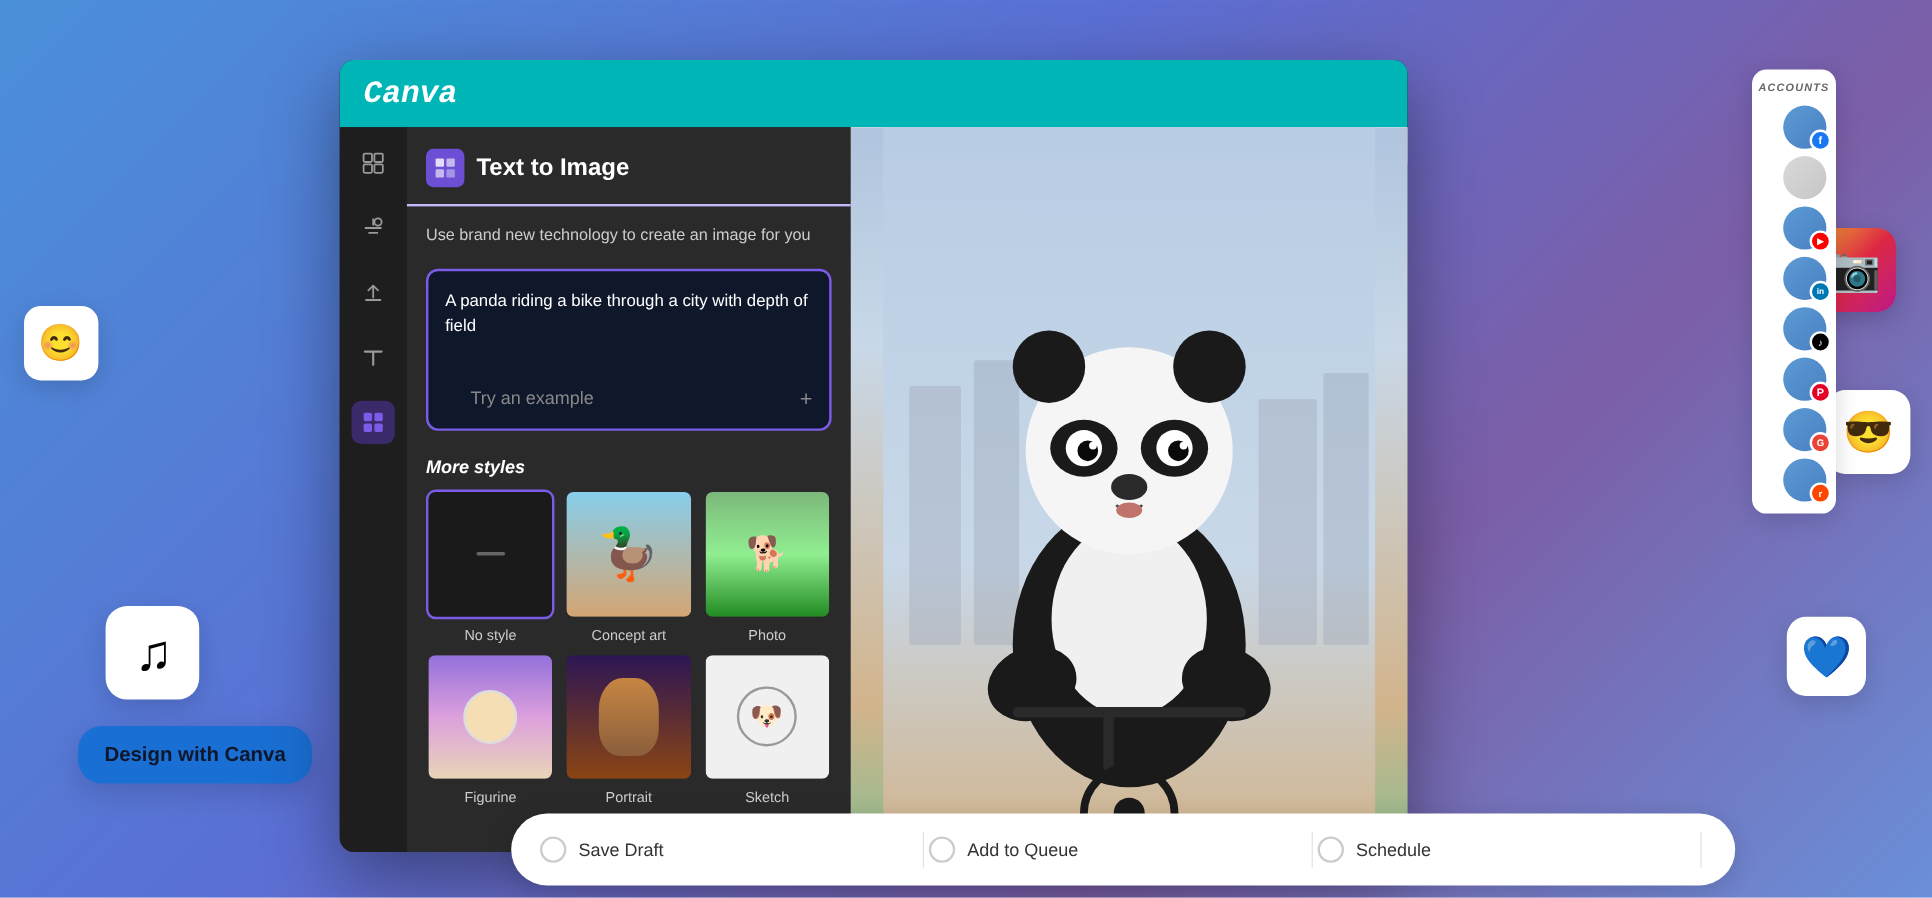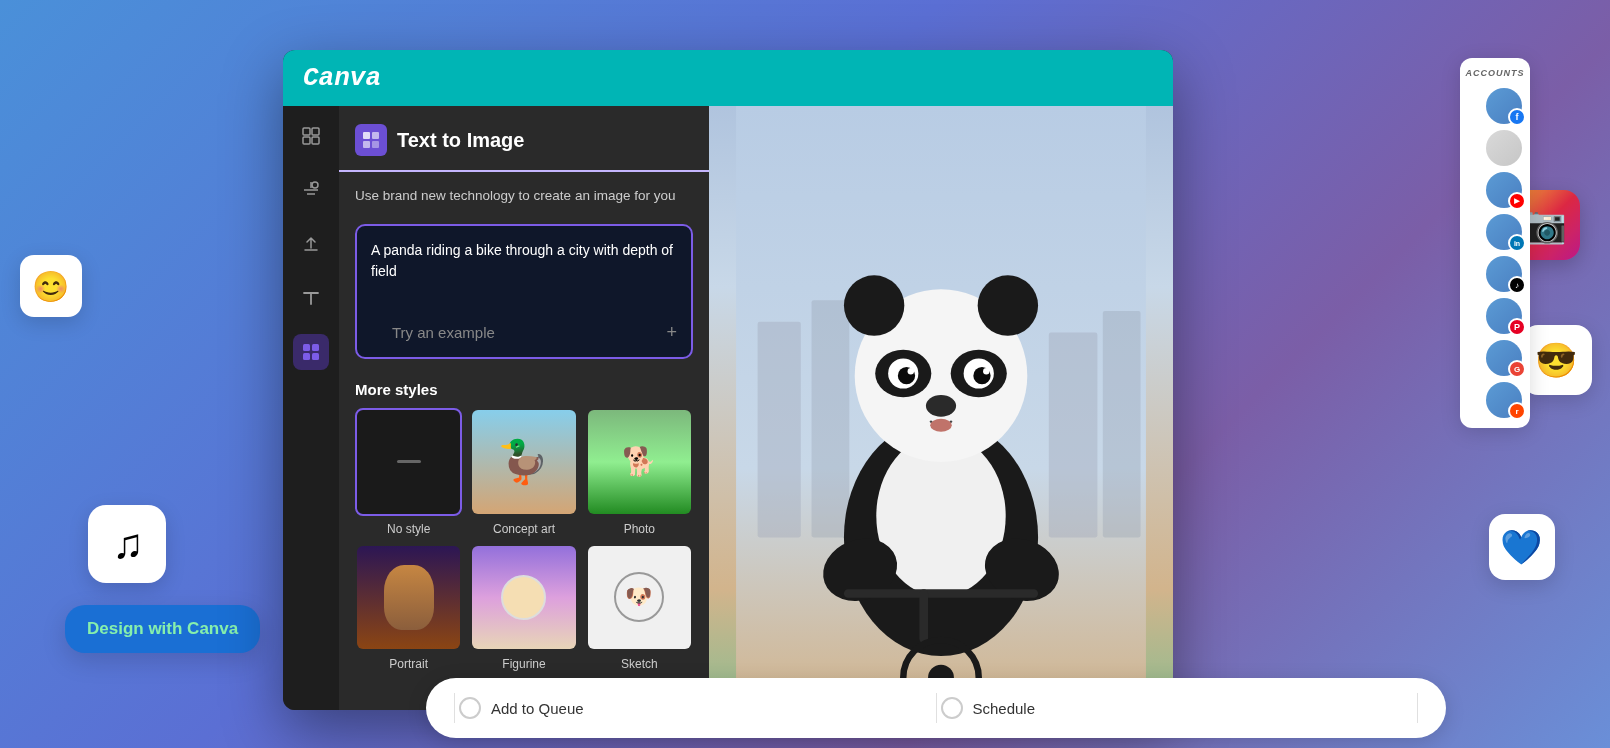--- a/index.html
+++ b/index.html
@@ -22,21 +22,21 @@
       justify-content: center;
       box-shadow: 0 8px 24px rgba(0,0,0,0.15);
     }
 
     
     .design-with-canva {
       position: absolute;
       bottom: 95px;
       left: 65px;
       background: #1a6fd4;
-      color: #86efac;
+      color: #0f172a;
       font-size: 17px;
       font-weight: 700;
       padding: 14px 22px;
       border-radius: 20px;
       white-space: nowrap;
     }
 
     
     .canva-window {
       position: absolute;
@@ -173,20 +173,21 @@
       font-size: 18px;
       cursor: pointer;
     }
 
     
     .more-styles-label {
       padding: 14px 16px 10px;
       font-size: 15px;
       font-weight: 600;
       color: white;
+      font-style: italic;
     }
 
     .styles-grid {
       display: grid;
       grid-template-columns: repeat(3, 1fr);
       gap: 8px;
       padding: 0 16px;
     }
 
     .style-item {
@@ -692,34 +693,34 @@
             </div>
           </div>
           <span class="style-label">Photo</span>
         </div>
       </div>
 
       <div class="styles-grid-2">
 
         <div class="style-item">
           <div class="style-thumb">
+            <div class="style-thumb-inner figurine-style">
+              <div class="figurine-head"></div>
+            </div>
+          </div>
+          <span class="style-label">Figurine</span>
+        </div>
+
+        <div class="style-item">
+          <div class="style-thumb">
             <div class="style-thumb-inner portrait-style">
               <div class="portrait-face"></div>
             </div>
           </div>
           <span class="style-label">Portrait</span>
-        </div>
-
-        <div class="style-item">
-          <div class="style-thumb">
-            <div class="style-thumb-inner figurine-style">
-              <div class="figurine-head"></div>
-            </div>
-          </div>
-          <span class="style-label">Figurine</span>
         </div>
 
         <div class="style-item">
           <div class="style-thumb">
             <div class="style-thumb-inner sketch-style">
               <div class="sketch-face">🐶</div>
             </div>
           </div>
           <span class="style-label">Sketch</span>
         </div>
@@ -788,20 +789,24 @@
           <ellipse cx="190" cy="296" rx="10" ry="6" fill="#c0736a"></ellipse>
         </svg>
       </div>
     </div>
 
   </div>
 </div>
 
 <div class="publish-bar">
 
+  <div class="publish-option">
+    <div class="publish-radio"></div>
+    <span class="publish-label">Save Draft</span>
+  </div>
 
   <div class="publish-divider"></div>
 
   <div class="publish-option">
     <div class="publish-radio"></div>
     <span class="publish-label">Add to Queue</span>
   </div>
 
   <div class="publish-divider"></div>
 

